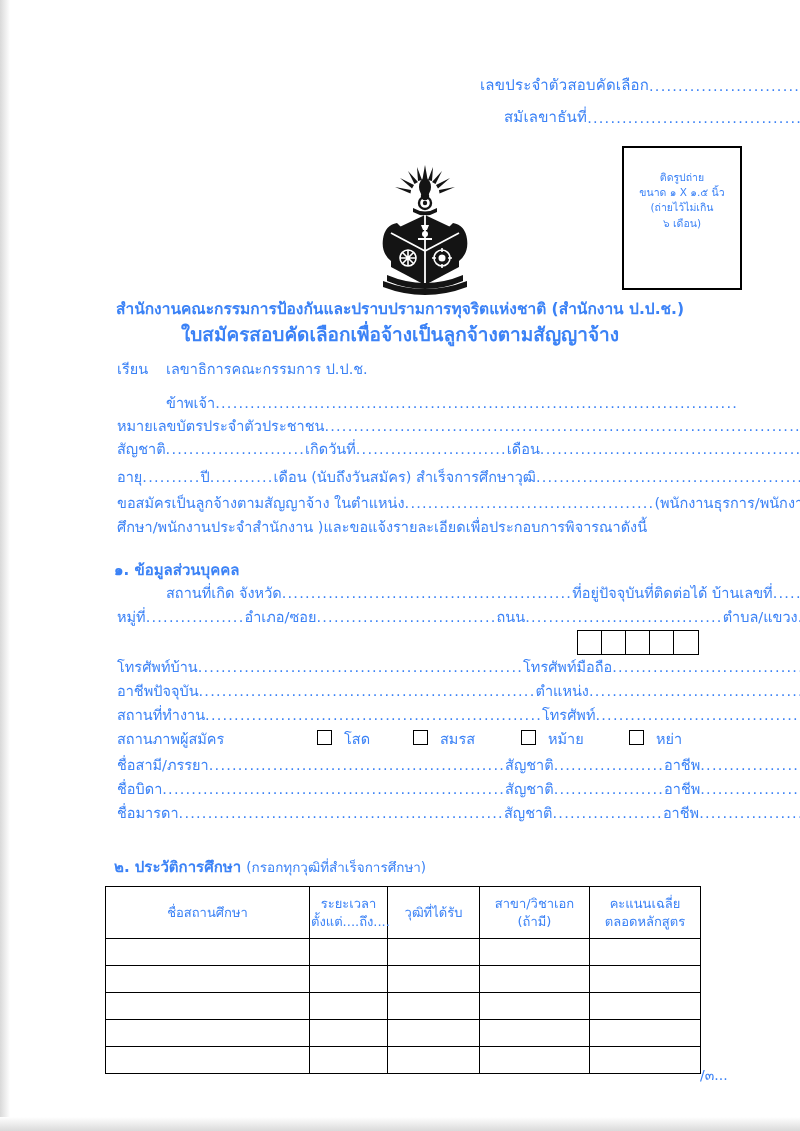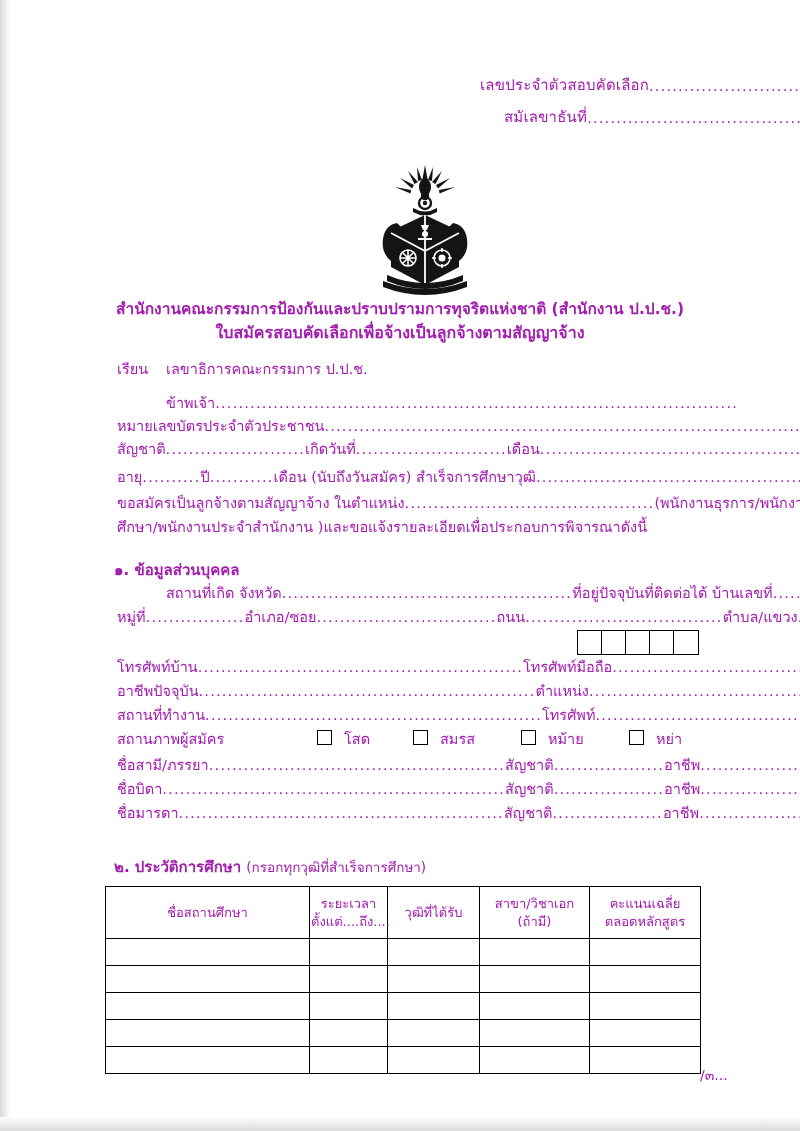--- a/index.html
+++ b/index.html
@@ -8,21 +8,21 @@
     background: #8a8a8a;
   }
   .page {
     position: relative;
     width: 800px;
     height: 1131px;
     background: #ffffff;
     margin: 0 auto;
     overflow: hidden;
     font-family: "DejaVu Sans", "Liberation Sans", sans-serif;
-    color: #a21caf;
+    color: #3b82f6;
     box-sizing: border-box;
   }
   
   .scan-edge-left {
     position: absolute; left: 0; top: 0; width: 10px; height: 1131px;
     background: linear-gradient(to right, #d9d9d9, #ffffff);
   }
   .scan-edge-bottom {
     position: absolute; left: 0; bottom: 0; width: 800px; height: 14px;
     background: linear-gradient(to top, #dadada, #ffffff);
@@ -50,21 +50,21 @@
     font-size: 10.5px;
     line-height: 1.45;
     text-align: center;
   }
 
   
   .emblem { position: absolute; left: 377px; top: 163px; width: 96px; height: 132px; }
 
   
   .title1 { font-size: 15.5px; font-weight: bold; }
-  .title2 { font-size: 16px; font-weight: bold; }
+  .title2 { font-size: 19px; font-weight: bold; }
 
   .body-line { font-size: 14.5px; }
   .sec-head { font-size: 15px; font-weight: bold; }
 
   .dots {
     display: inline-block;
     overflow: hidden;
     vertical-align: bottom;
     letter-spacing: 1.2px;
     font-size: 14.5px;
@@ -133,20 +133,26 @@
   <div class="scan-edge-left"></div>
   <div class="scan-edge-bottom"></div>
 
   <div class="txt hdr-line" style="left:480px; top:78px;">
     <span>เลขประจำตัวสอบคัดเลือก</span><span class="dots">..........................</span>
   </div>
   <div class="txt hdr-line" style="left:504px; top:110px;">
     <span>สมัเลขาธันที่</span><span class="dots">...............................................</span>
   </div>
 
+  <div class="photo-box">
+    <div>ติดรูปถ่าย</div>
+    <div>ขนาด ๑ X ๑.๕ นิ้ว</div>
+    <div>(ถ่ายไว้ไม่เกิน</div>
+    <div>๖ เดือน)</div>
+  </div>
 
   <div class="emblem">
     <svg viewBox="0 0 96 132" width="96" height="132">
       <g fill="#141414">
 
         <g>
           <path d="M48 2 L50.5 16 L45.5 16 Z"></path>
           <path d="M40 4 L45 17 L41 18 Z"></path>
           <path d="M56 4 L51 17 L55 18 Z"></path>
           <path d="M31 8 L41 19 L37.5 21 Z"></path>

